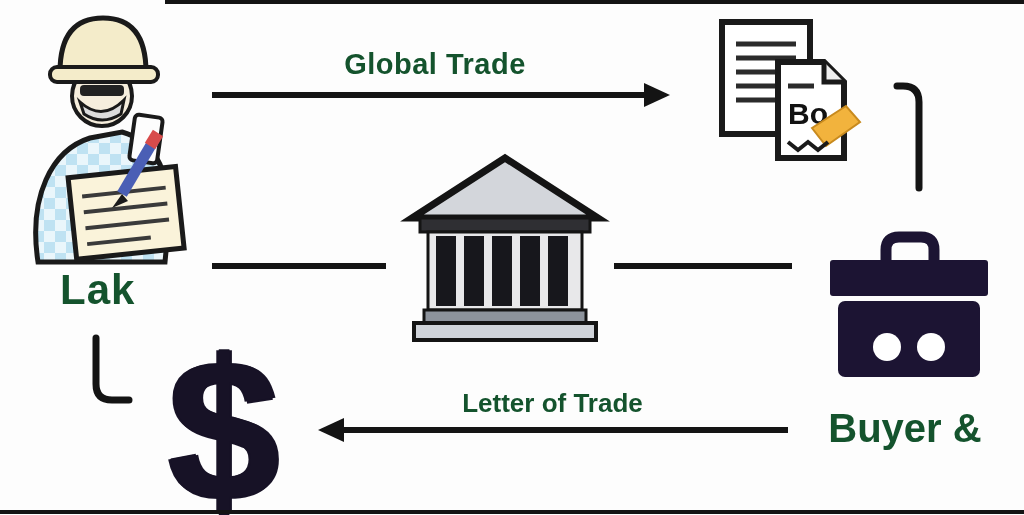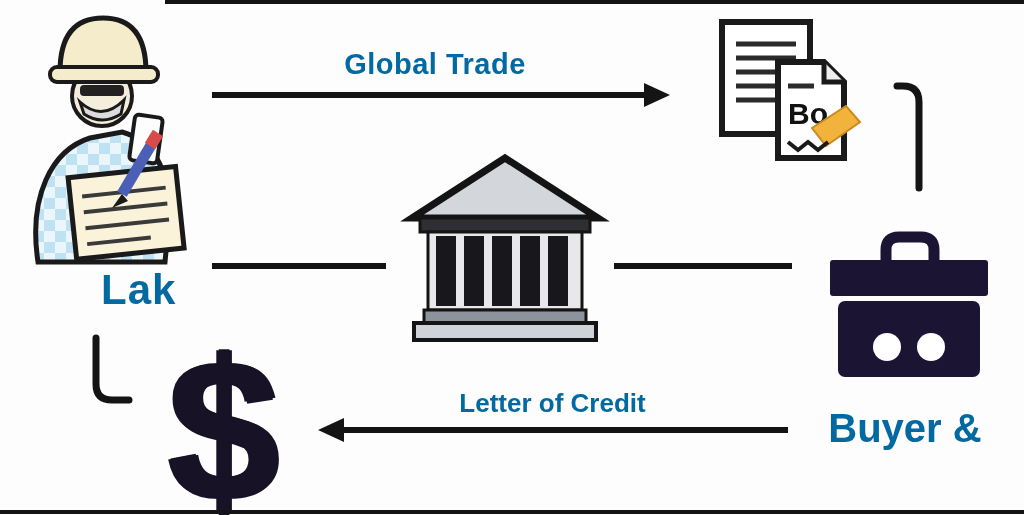--- a/index.html
+++ b/index.html
@@ -15,21 +15,21 @@
     overflow: hidden;
     font-family: "Liberation Sans", sans-serif;
   }
   #diagram-svg {
     position: absolute;
     left: 0;
     top: 0;
   }
   .label {
     position: absolute;
-    color: #0369a1;
+    color: #14532d;
     font-weight: 700;
     white-space: nowrap;
   }
   .label-global-trade {
     left: 325px;
     top: 48px;
     width: 220px;
     text-align: center;
     font-size: 29px;
     letter-spacing: 0.5px;
@@ -40,21 +40,20 @@
     width: 245px;
     text-align: center;
     font-size: 26px;
   }
   .label-exporter {
     left: 60px;
     top: 266px;
     font-size: 42px;
     font-weight: 700;
     letter-spacing: 1px;
-    margin-left: 41px;
   }
   .label-buyer-seller {
     left: 790px;
     top: 402px;
     width: 230px;
     text-align: center;
     font-size: 40px;
     font-weight: 700;
     line-height: 1.32;
   }
@@ -191,21 +190,21 @@
       <polygon points="344,418 318,430 344,442" fill="#141414"></polygon>
     </g>
 
     <path d="M897,86 h6 q16,0 16,16 v86" fill="none" stroke="#141414" stroke-width="7" stroke-linecap="round"></path>
 
     <path d="M96,338 v46 q0,16 16,16 h17" fill="none" stroke="#141414" stroke-width="7" stroke-linecap="round"></path>
   </svg>
 
   <div class="label label-global-trade">Global Trade</div>
 
-  <div class="label label-letter-of-credit">Letter of Credit</div>
+  <div class="label label-letter-of-credit">Letter of Trade</div>
 
   <div class="label label-exporter">Lak</div>
 
   <div class="label label-buyer-seller">
     <div>Buyer &amp;</div>
   </div>
 
   <div class="label label-dollar">$</div>
 
   <div class="frame-line frame-line-top"></div>

